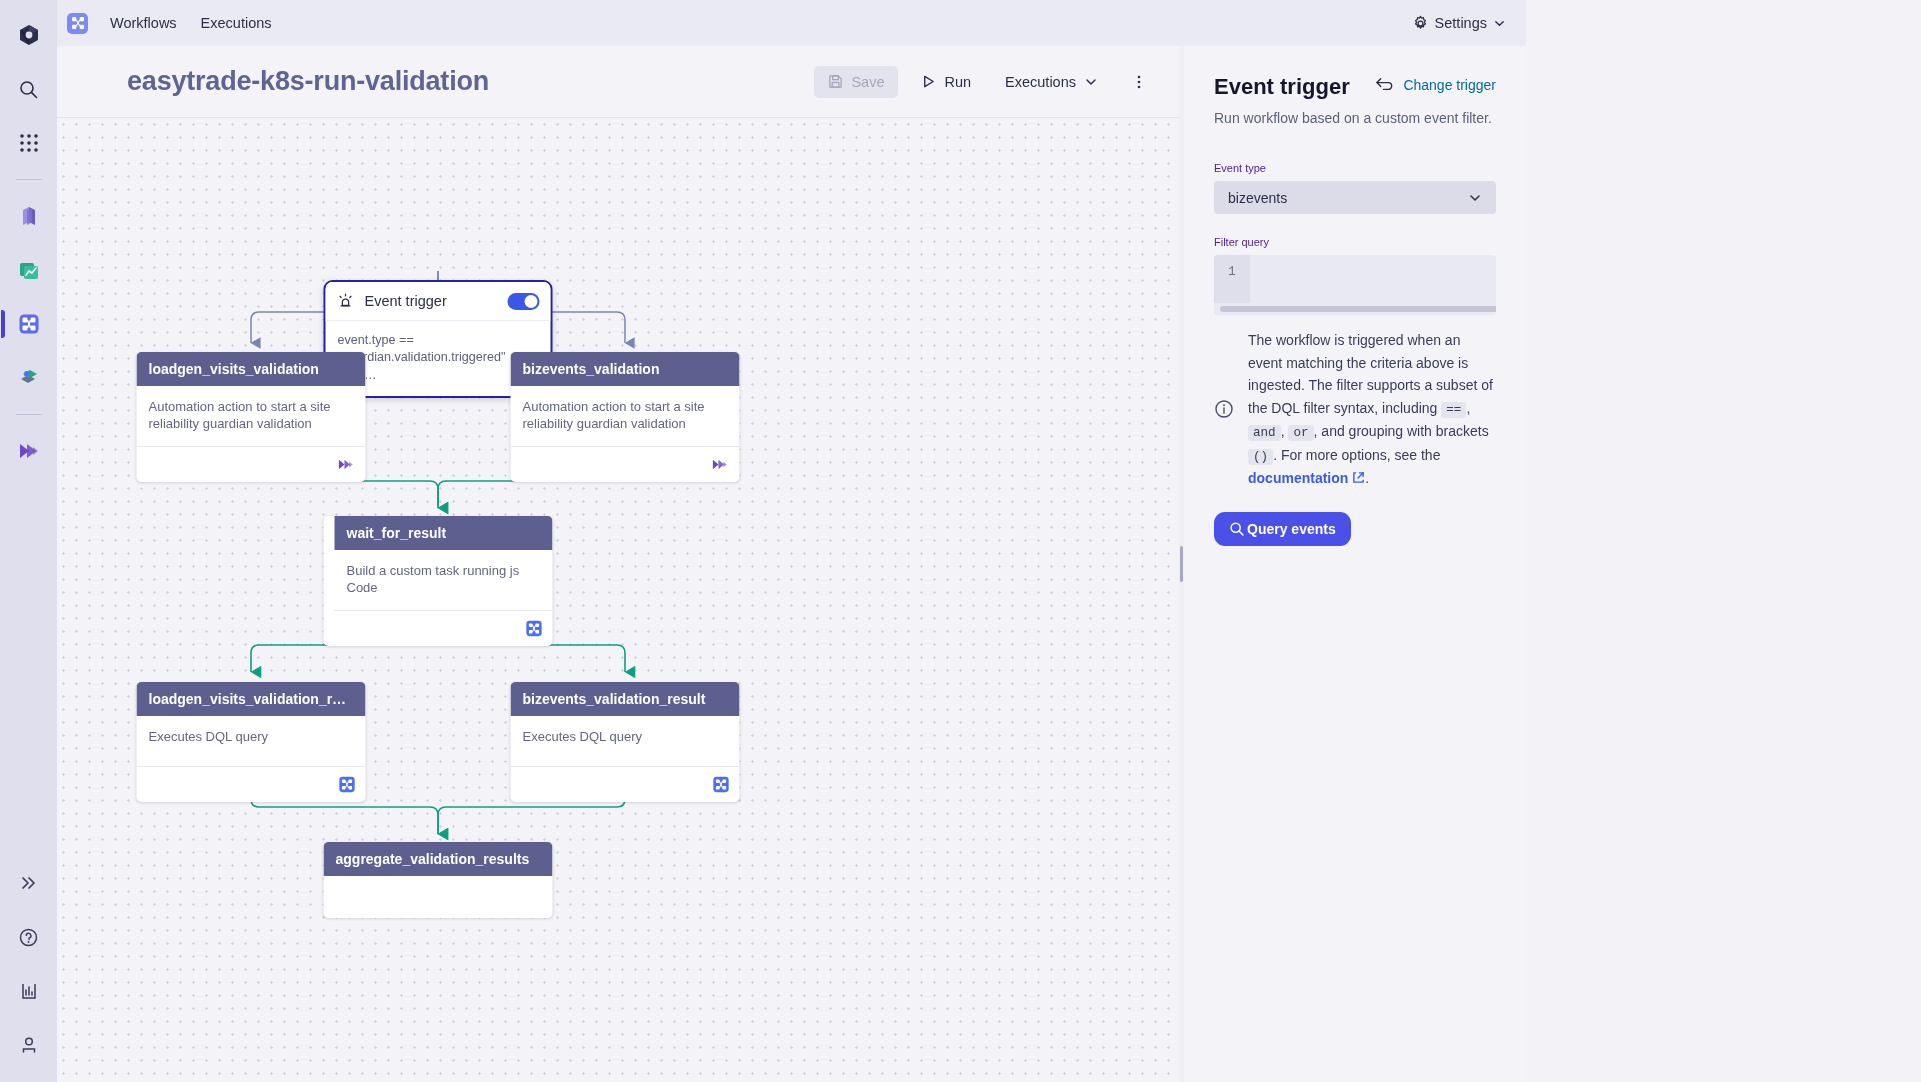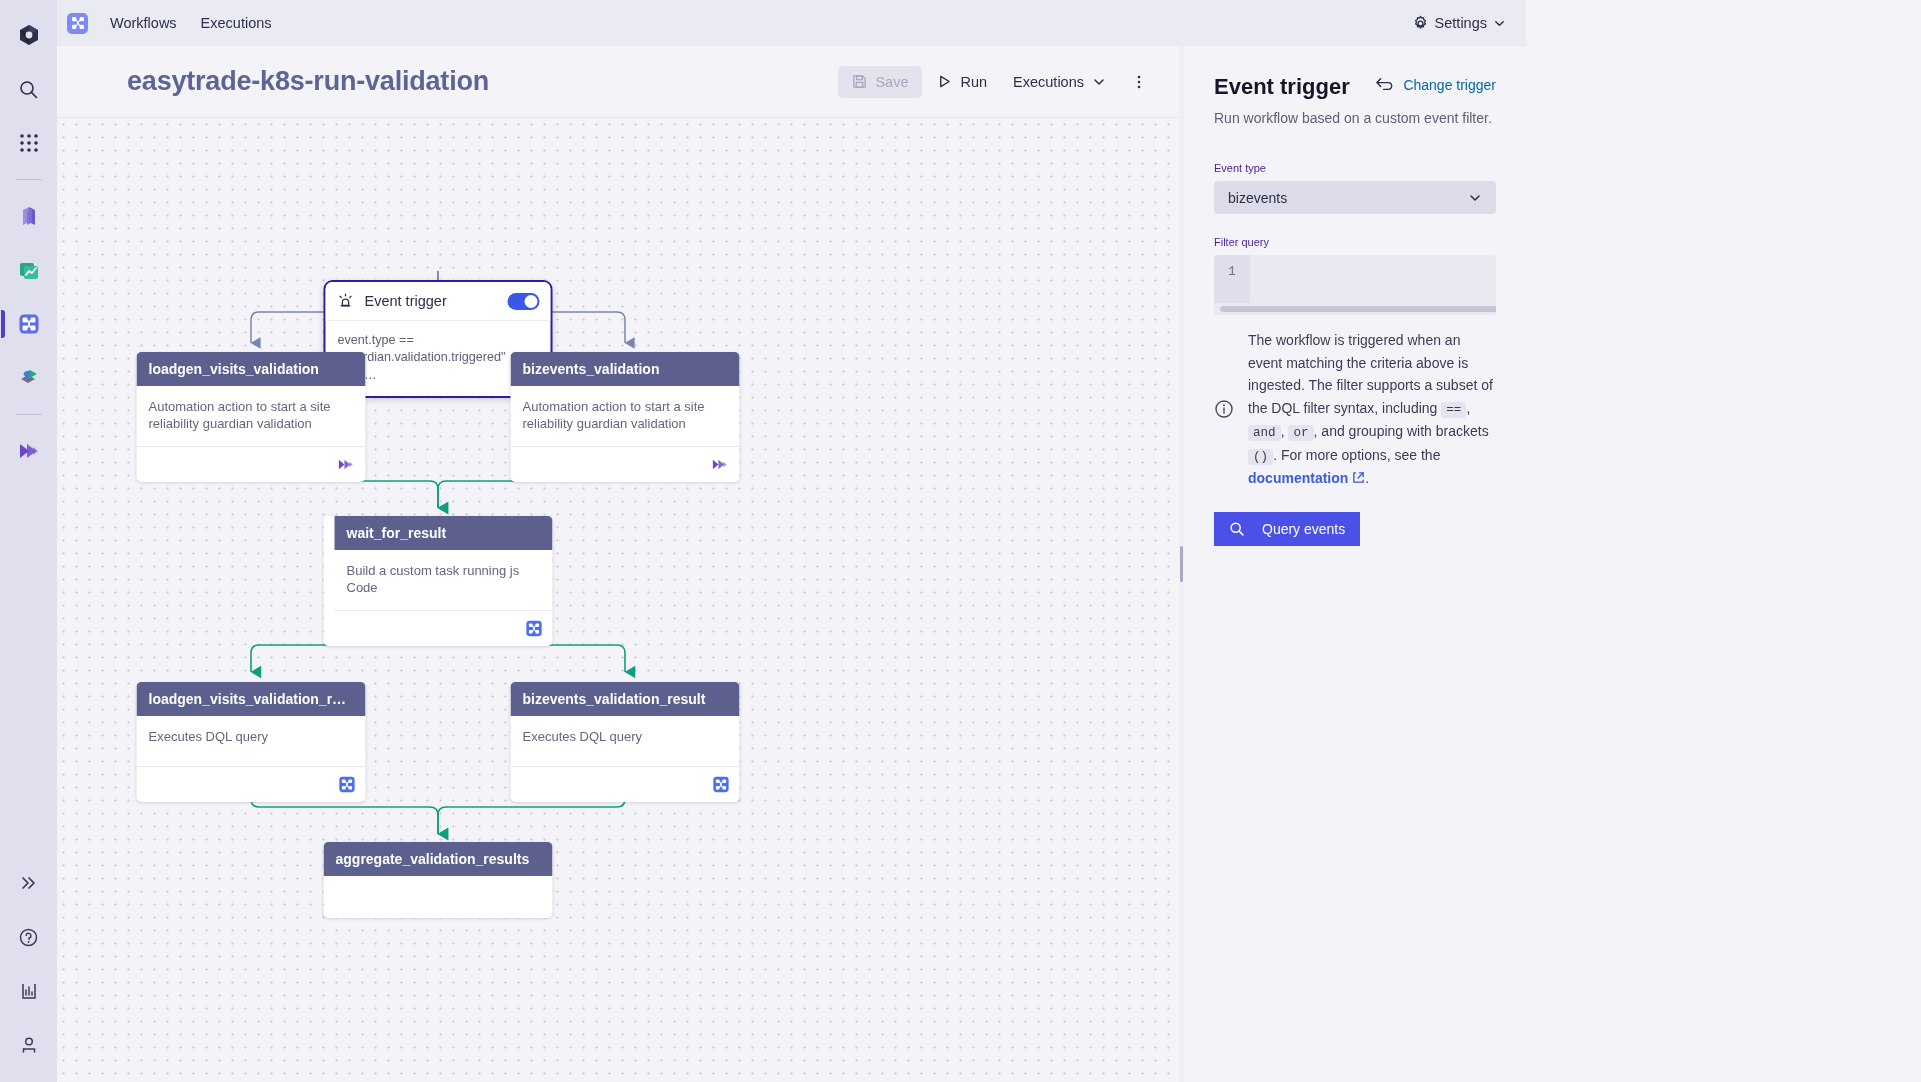--- a/index.html
+++ b/index.html
@@ -82,21 +82,21 @@
     height: 72px; flex: 0 0 72px;
     display: flex; align-items: center;
     padding: 0 22px 0 70px;
     background: #f4f4f8;
     border-bottom: 1px solid #e4e4ee;
   }
   .wf-title {
     font-size: 27px; font-weight: bold; color: #5e6494;
     letter-spacing: -0.2px;
   }
-  .canvas-actions { margin-left: auto; display: flex; gap: 4px; }
+  .canvas-actions { margin-left: auto; display: flex; gap: 12px; }
   .btn-save {
     display: flex; align-items: center; gap: 8px;
     background: #e3e3ed; color: #a6a7bd;
     border: none; border-radius: 5px;
     font-size: 14.5px; padding: 8px 14px;
     font-family: inherit; cursor: default;
   }
   .btn-flat {
     display: flex; align-items: center; gap: 8px;
     background: transparent; border: none;
@@ -256,24 +256,24 @@
   .chip {
     font-family: "Liberation Mono", monospace;
     font-size: 12.6px;
     background: #e4e4ee; border-radius: 3px;
     padding: 1px 5px;
   }
   .doclink { color: #3b5cdb; font-weight: bold; text-decoration: none; cursor: pointer; }
 
   .btn-query {
     margin-top: 22px;
-    display: inline-flex; align-items: center; gap: 17px;
+    display: inline-flex; align-items: center; gap: 2px;
     background: #4b50e6; color: #fff;
-    border: none; border-radius: 0;
-    font-size: 14px; font-weight: normal;
+    border: none; border-radius: 11px;
+    font-size: 14px; font-weight: bold;
     padding: 9px 15px;
     font-family: inherit; cursor: pointer;
   }
   svg { display: block; }
 </style>
 </head>
 <body>
 
 <div id="app">
 

